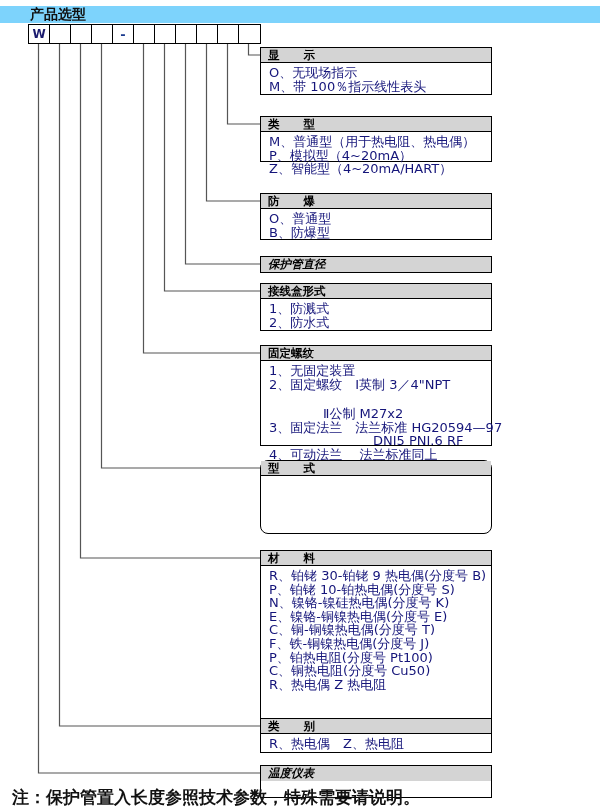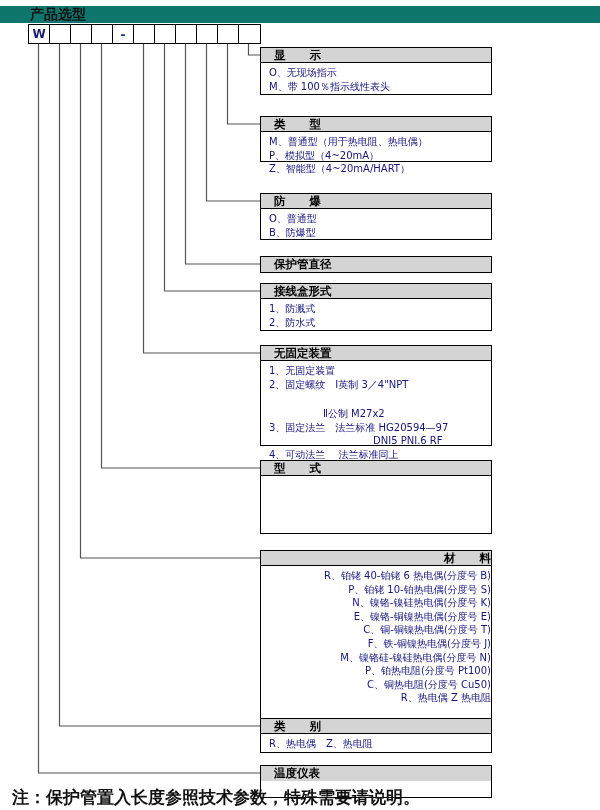--- a/index.html
+++ b/index.html
@@ -9,21 +9,21 @@
     font-family:"DejaVu Sans","Liberation Sans",sans-serif;
     color:#111;
     overflow:hidden;
     position:relative;
   }
   #root{position:relative;width:600px;height:810px;}
 
   
   .title-band{
     position:absolute;left:0;top:6px;width:600px;height:17px;
-    background:#0f766e;
+    background:#7dd3fc;
   }
   .title-band .title-text{
     position:absolute;left:30px;top:-1px;
     font-size:14px;font-weight:bold;letter-spacing:0px;
     color:#111;line-height:18px;white-space:nowrap;
   }
 
   
   .code-row{
     position:absolute;left:28px;top:24px;
@@ -54,30 +54,30 @@
     background:#fff;
     box-sizing:border-box;
   }
   .box-head{
     background:#d4d4d4;
     border-bottom:1.5px solid #000;
     height:15px;
     font-size:11.5px;font-weight:bold;
     color:#000;
     line-height:15px;
-    padding-left:13px;
+    padding-left:7px;
     white-space:pre;
     box-sizing:border-box;
   }
-  .box.headonly .box-head{border-bottom:none;}
+  .box.headonly .box-head{border-bottom:none;font-style:italic;}
   .box-body{
     padding:3px 0 3px 8px;
   }
   .row{
-    font-size:10px;
+    font-size:13px;
     line-height:13.6px;
     color:#15157a;
     white-space:pre;
     font-family:"DejaVu Sans","Liberation Sans",sans-serif;
   }
   .row.ind1{padding-left:54px;margin-top:16px;}
   .row.ind2{padding-left:104px;}
 
   
   .note{
@@ -148,43 +148,42 @@
         <div class="box-head">保护管直径</div>
       </div>
       <div class="box" style="left: 260px; top: 283px; width: 232px; height: 48px;">
         <div class="box-head">接线盒形式</div>
         <div class="box-body">
           <div class="row">1、防溅式</div>
           <div class="row">2、防水式</div>
         </div>
       </div>
       <div class="box" style="left: 260px; top: 345px; width: 232px; height: 101px;">
-        <div class="box-head">无固定装置</div>
+        <div class="box-head">固定螺纹</div>
         <div class="box-body">
           <div class="row">1、无固定装置</div>
           <div class="row">2、固定螺纹　Ⅰ英制 3／4"NPT</div>
           <div class="row ind1">Ⅱ公制 M27x2</div>
           <div class="row">3、固定法兰　法兰标准 HG20594—97</div>
           <div class="row ind2">DNI5 PNI.6 RF</div>
           <div class="row">4、可动法兰　 法兰标准同上</div>
         </div>
       </div>
-      <div class="box" style="left: 260px; top: 460px; width: 232px; height: 74px;">
+      <div class="box" style="left: 260px; top: 460px; width: 232px; height: 74px; border-radius: 8px;">
         <div class="box-head">型      式</div>
       </div>
-      <div class="box" style="left: 260px; top: 550px; width: 232px; height: 198px; text-align: right;">
+      <div class="box" style="left: 260px; top: 550px; width: 232px; height: 198px;">
         <div class="box-head">材      料</div>
         <div class="box-body">
-          <div class="row">R、铂铑 40-铂铑 6 热电偶(分度号 B)</div>
+          <div class="row">R、铂铑 30-铂铑 9 热电偶(分度号 B)</div>
           <div class="row">P、铂铑 10-铂热电偶(分度号 S)</div>
           <div class="row">N、镍铬-镍硅热电偶(分度号 K)</div>
           <div class="row">E、镍铬-铜镍热电偶(分度号 E)</div>
           <div class="row">C、铜-铜镍热电偶(分度号 T)</div>
           <div class="row">F、铁-铜镍热电偶(分度号 J)</div>
-          <div class="row">M、镍铬硅-镍硅热电偶(分度号 N)</div>
           <div class="row">P、铂热电阻(分度号 Pt100)</div>
           <div class="row">C、铜热电阻(分度号 Cu50)</div>
           <div class="row">R、热电偶 Z 热电阻</div>
         </div>
       </div>
       <div class="box" style="left: 260px; top: 718px; width: 232px; height: 35px;">
         <div class="box-head">类      别</div>
         <div class="box-body">
           <div class="row">R、热电偶　Z、热电阻</div>
         </div>

